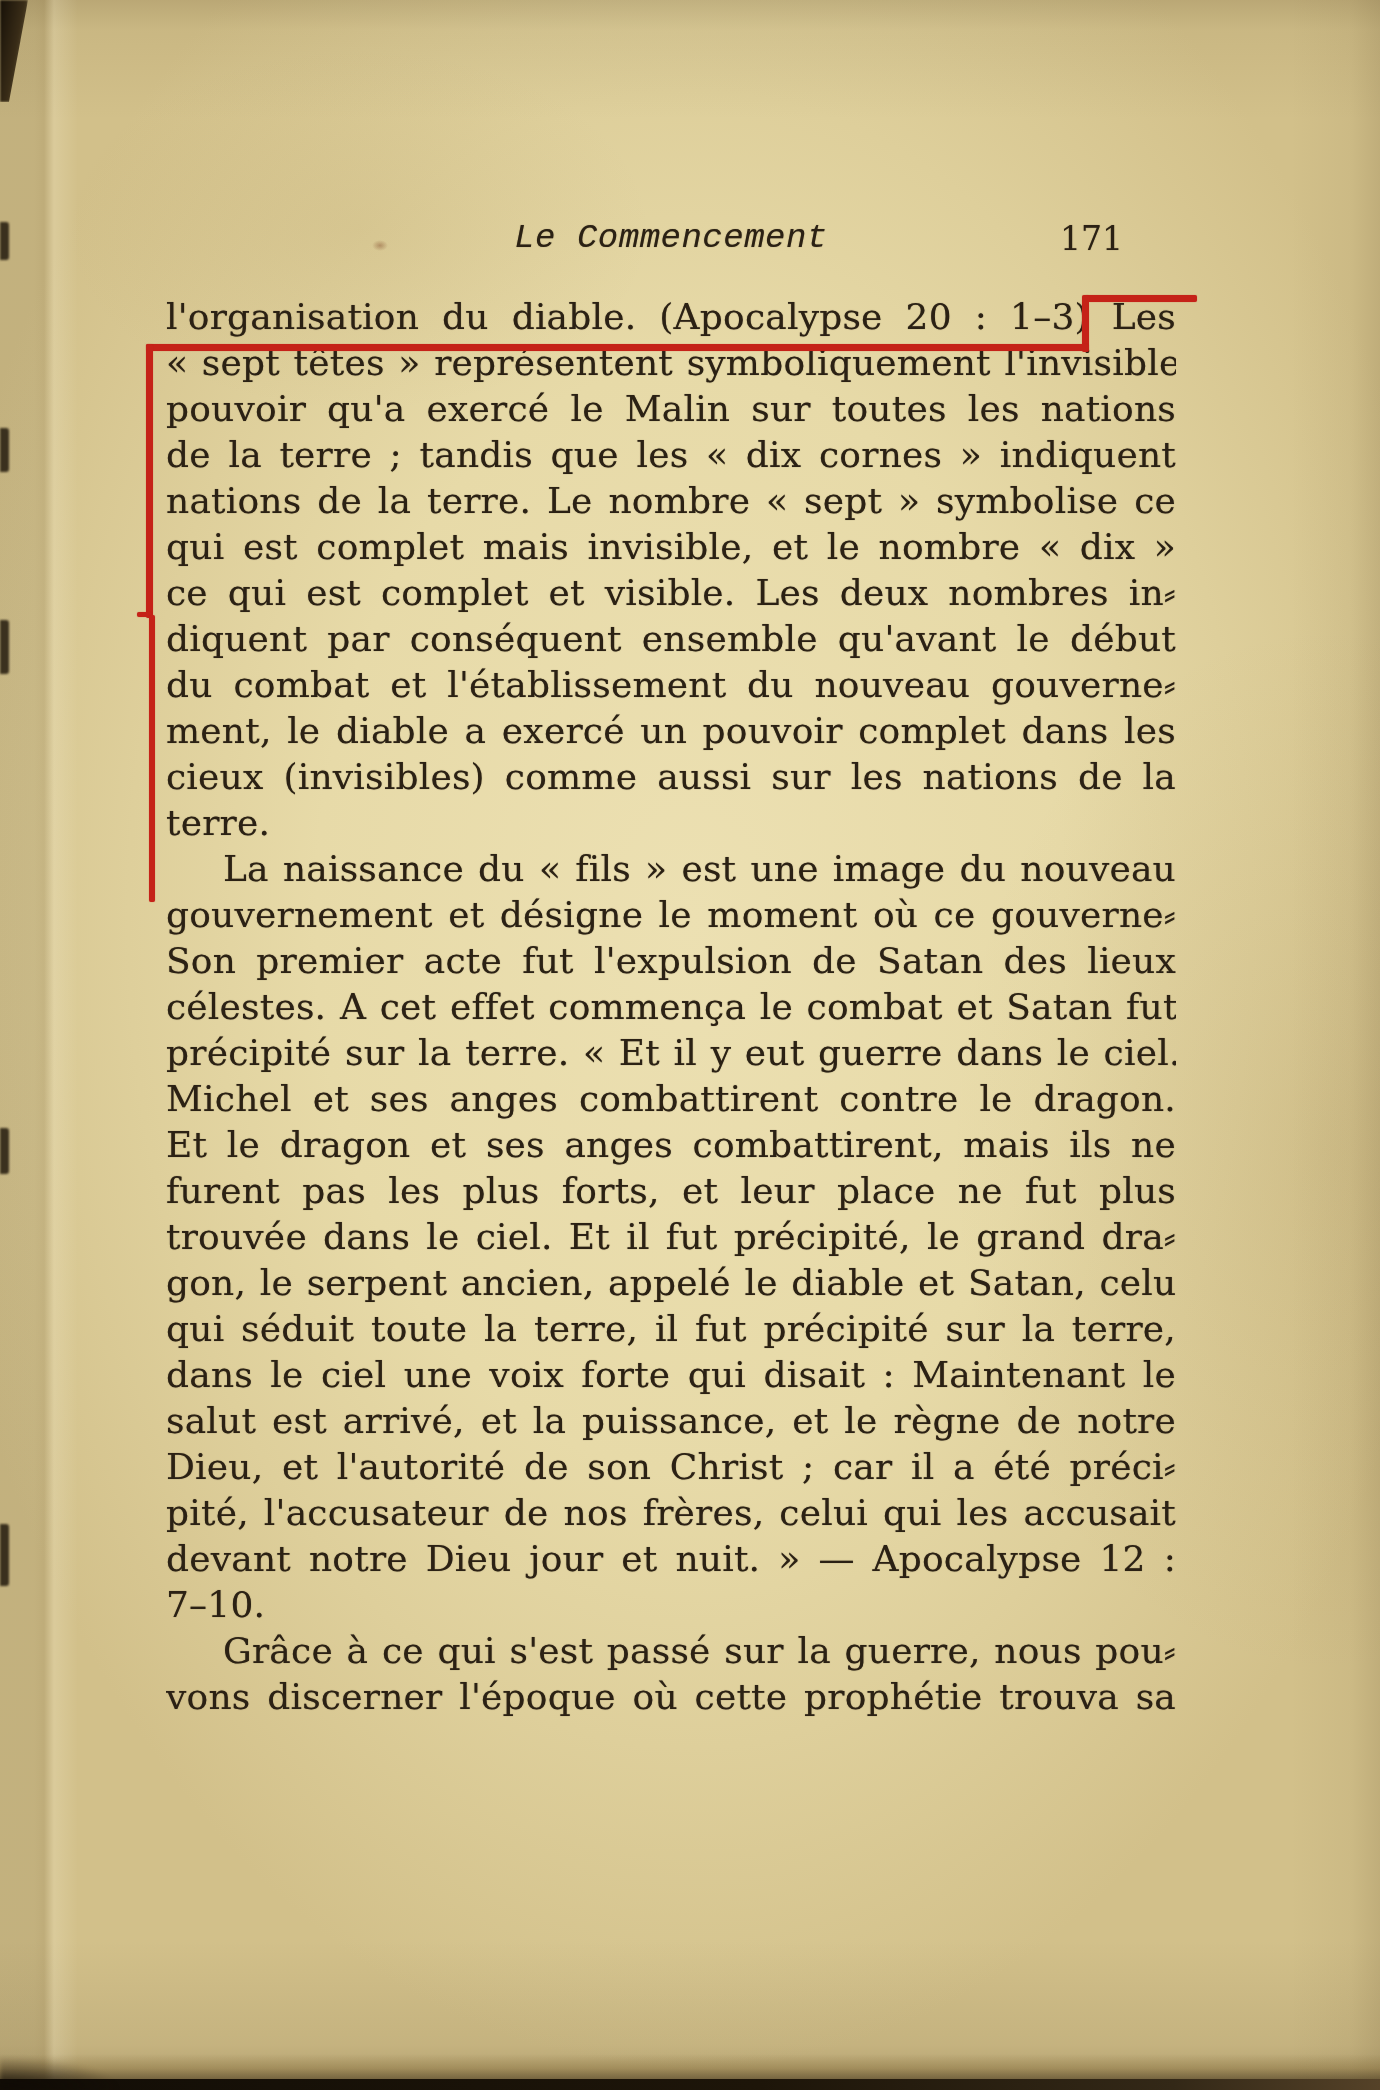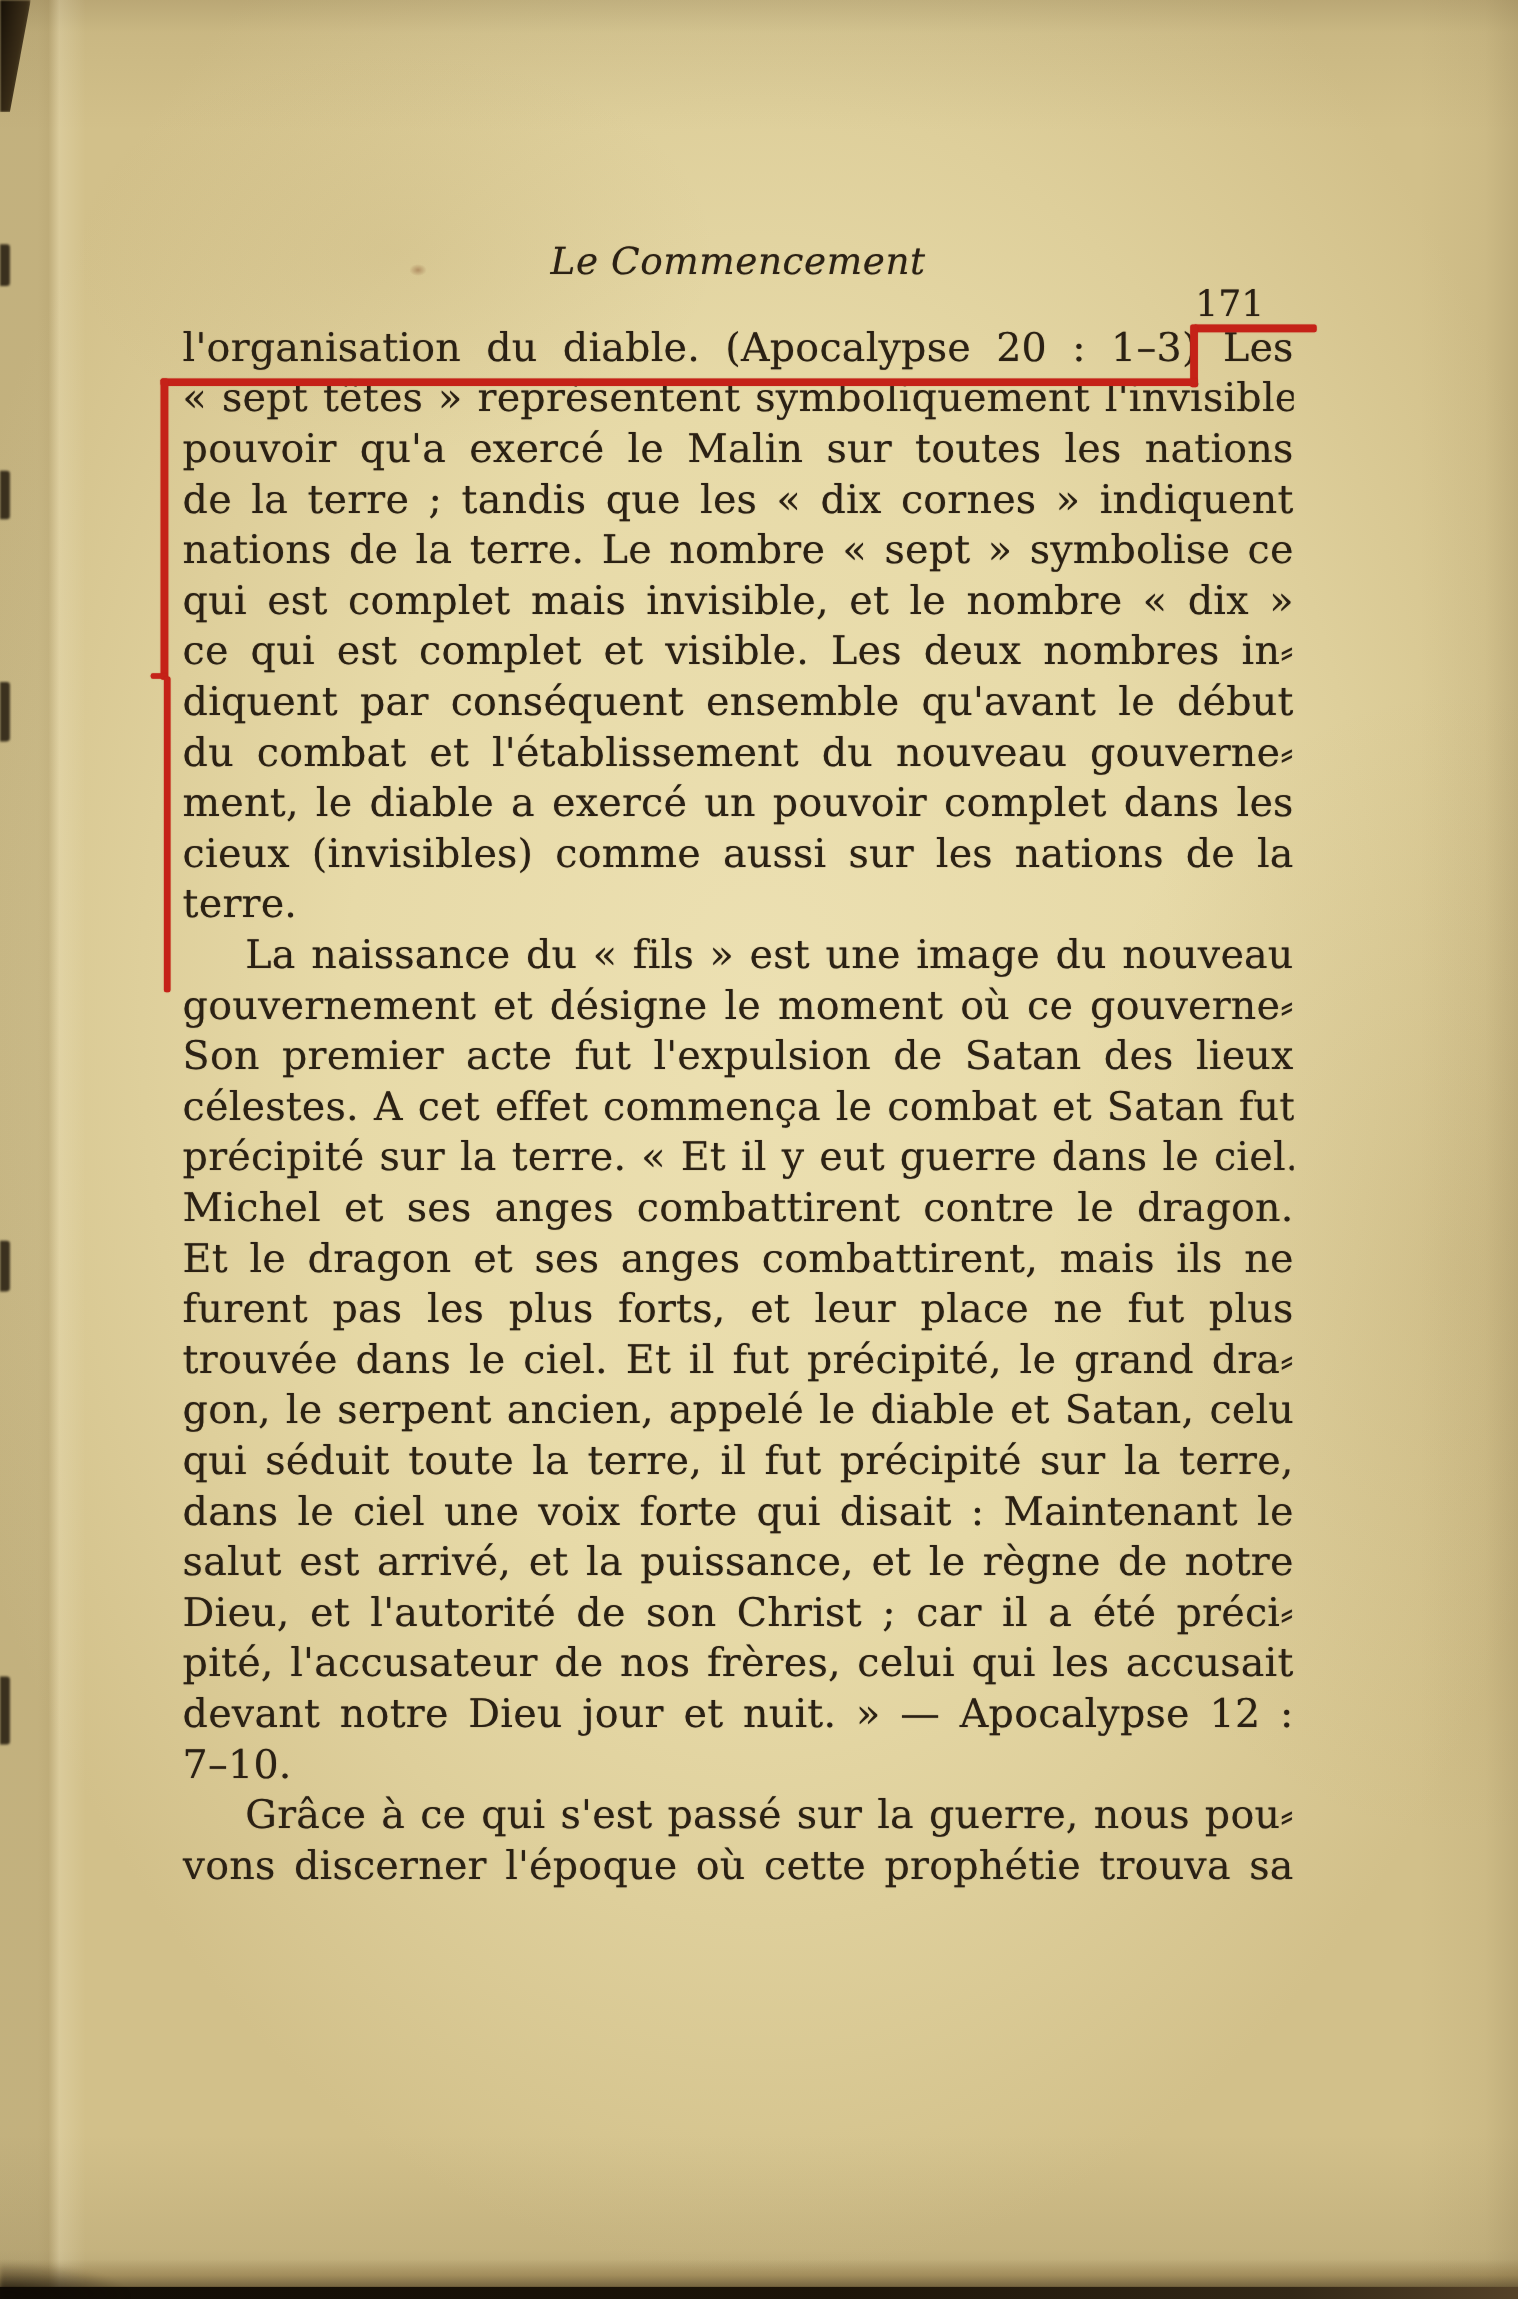--- a/index.html
+++ b/index.html
@@ -19,26 +19,26 @@
       radial-gradient(ellipse 780px 1150px at 50% 44%, #ece0b2 0%, #e7daa8 48%, #decf9b 72%, #d2c08a 100%);
     font-family:"DejaVu Serif","Liberation Serif",serif;
     color:#2b2114;
   }
   
   .header-title{
     position:absolute;top:218px;left:166px;width:1010px;
     text-align:center;font-style:italic;font-size:34px;line-height:40px;
     letter-spacing:0.5px;
     text-shadow:0 0 1px rgba(50,38,22,.5);
+    font-family:Liberation Mono, monospace;
   }
   .page-number{
     position:absolute;top:219px;left:1060px;width:116px;
-    text-align:center;font-size:33px;line-height:40px;
+    text-align:left;font-size:33px;line-height:40px;
     text-shadow:0 0 1px rgba(50,38,22,.5);
-    margin-top:37px;
   }
   
   .text-column{
     position:absolute;top:294px;left:166px;width:1010px;
     font-size:36px;line-height:46px;
     word-spacing:2px;letter-spacing:0.2px;
     text-shadow:0 0 1px rgba(50,38,22,.55);
   }
   .text-column .line{
     height:46px;overflow:hidden;white-space:nowrap;

